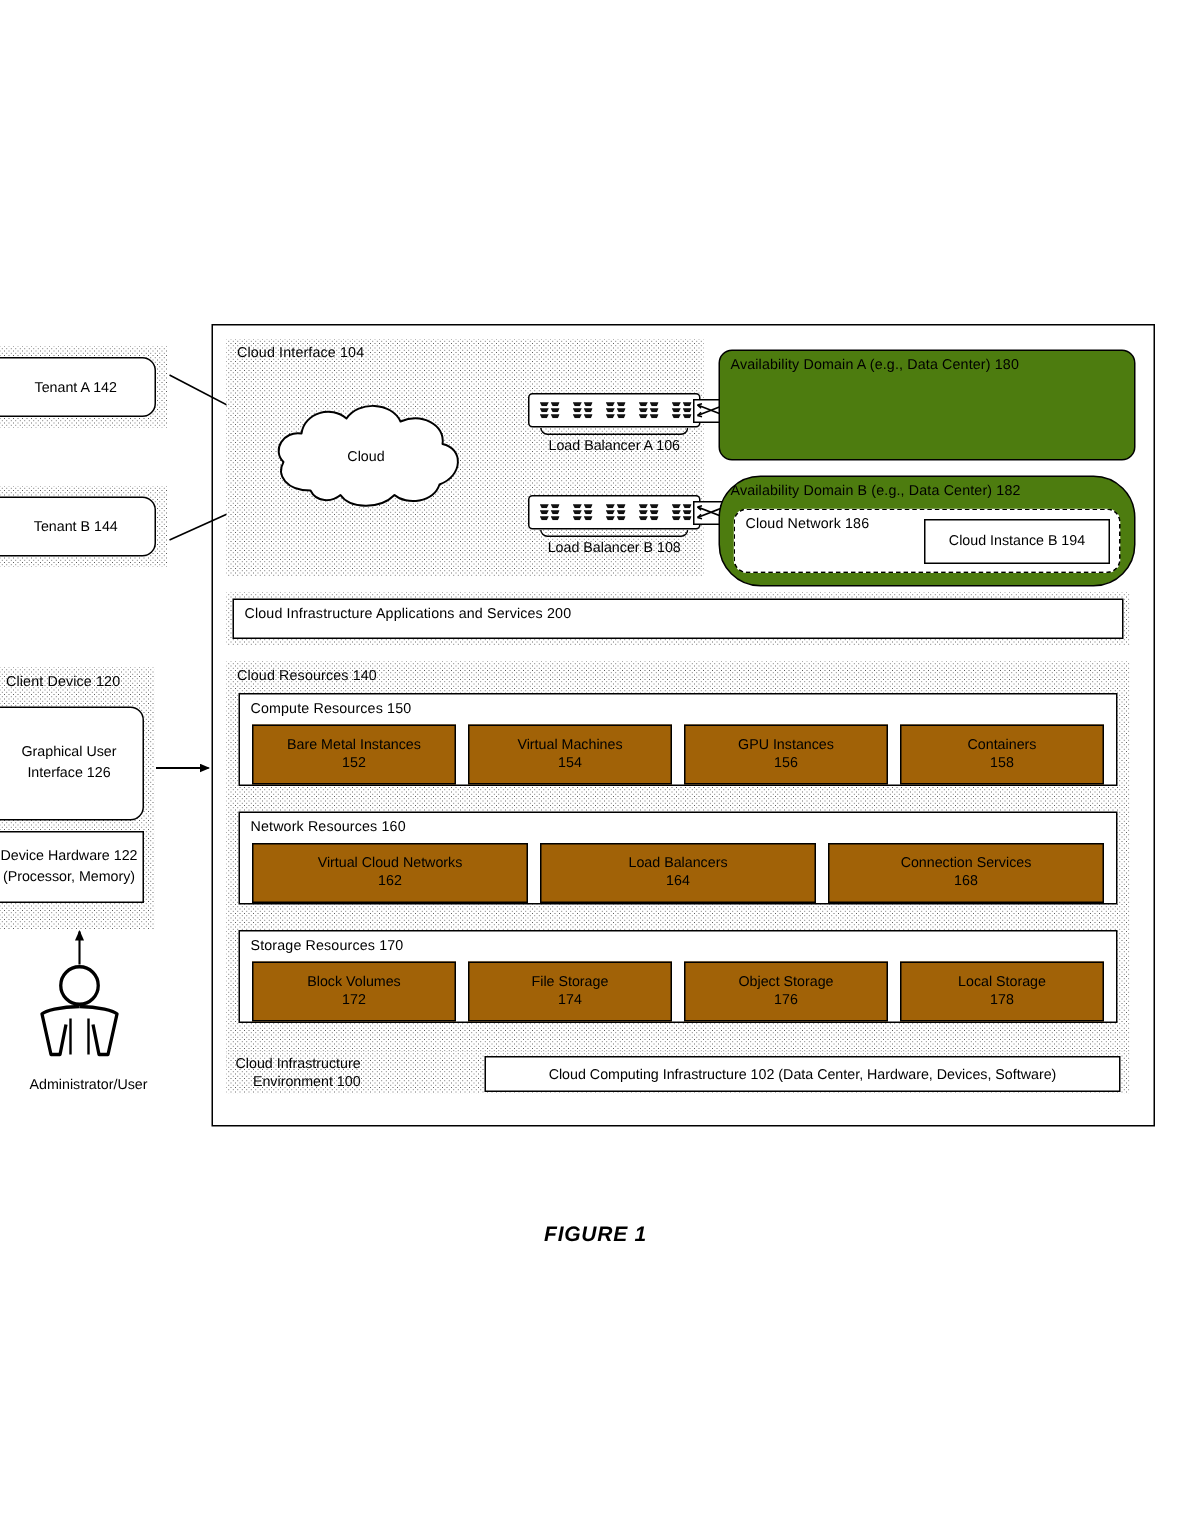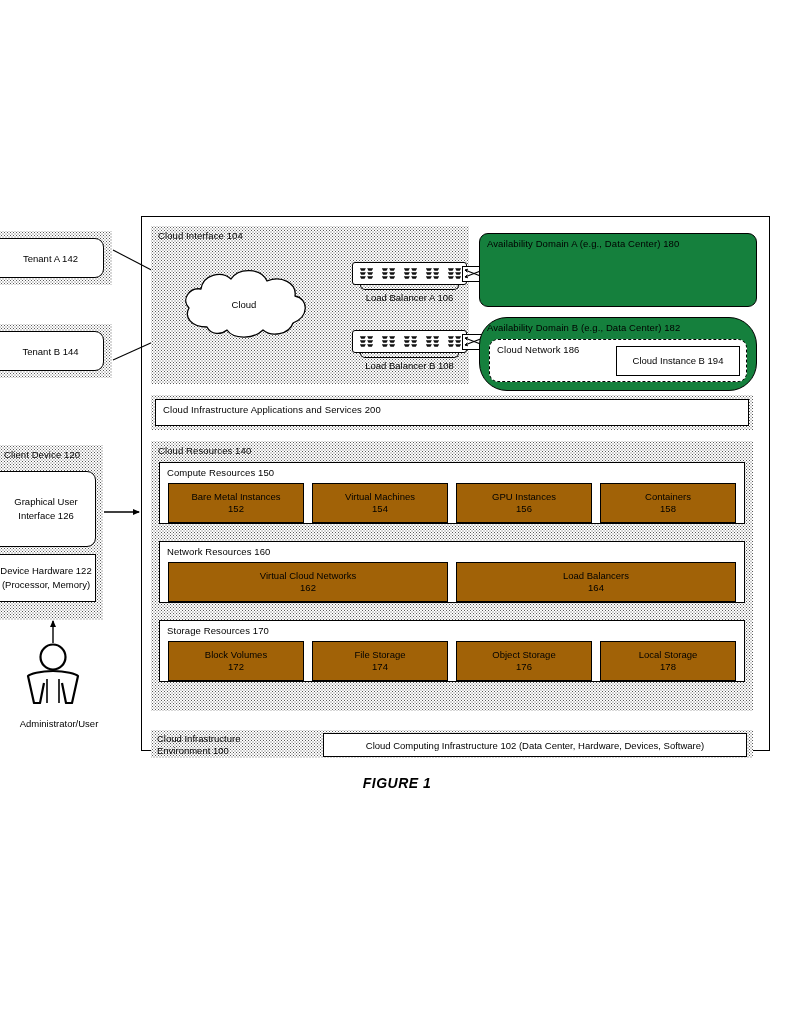--- a/index.html
+++ b/index.html
@@ -24,21 +24,21 @@
       radial-gradient(#595959 0.55px, transparent 0.6px),
       radial-gradient(#595959 0.55px, transparent 0.6px);
     background-size: 3px 3px, 3px 3px;
     background-position: 0 0, 1.5px 1.5px;
   }
 
   .abs { position: absolute; box-sizing: border-box; }
   .box-round {
     border: 1.4px solid #000;
     border-radius: 9px;
-    background: #15803d;
+    background: #4d7c0f;
   }
   .box-dashed-round {
     border: 1.6px dashed #000;
     border-radius: 9px;
     background: #fff;
   }
 
   .lbl {
     font-size: 9.5px;
     line-height: 12px;
@@ -168,21 +168,21 @@
     background: #a16207;
     display: flex;
     flex-direction: column;
     align-items: center;
     justify-content: center;
     font-size: 9.5px;
     line-height: 12.5px;
   }
 
   
-  #infra-bar { left: 9px; top: 513px; width: 602px; height: 28px; }
+  #infra-bar { left: 9px; top: 484px; width: 602px; height: 28px; text-align: right; }
   #infra-left {
     position: absolute; left: 6px; top: 3px;
     font-size: 9.5px; line-height: 11.5px;
   }
   #infra-box {
     position: absolute; left: 172px; top: 3px; width: 422px; height: 22px;
     border: 1px solid #000; background: #fff;
     display: flex; align-items: center; justify-content: center;
     font-size: 9.5px;
   }
@@ -223,21 +223,21 @@
   #person-caption {
     left: 0px; top: 718px; width: 118px;
     text-align: center; font-size: 9.5px;
   }
 
   
   #connectors { left: 0; top: 0; width: 794px; height: 1024px; pointer-events: none; }
 
   
   #figure-caption {
-    left: 0; top: 775px; width: 794px;
+    left: 0; top: 814px; width: 794px;
     text-align: center;
     font-family: "Liberation Sans", sans-serif;
     font-style: italic;
     font-weight: bold;
     font-size: 14px;
     letter-spacing: 0.5px;
   }
 </style>
 </head>
 <body>
@@ -536,20 +536,24 @@
       <div class="lbl lbl-tl">Network Resources 160</div>
       <div class="res-cells">
         <div class="res-cell">
           <span>Virtual Cloud Networks</span>
           <span>162</span>
         </div>
         <div class="res-cell">
           <span>Load Balancers</span>
           <span>164</span>
         </div>
+        <div class="res-cell">
+          <span>Connection Services</span>
+          <span>168</span>
+        </div>
       </div>
     </div>
 
     <div class="abs res-group" style="left:8px; top:179px; width:586px; height:62px;">
       <div class="lbl lbl-tl">Storage Resources 170</div>
       <div class="res-cells">
         <div class="res-cell">
           <span>Block Volumes</span>
           <span>172</span>
         </div>

